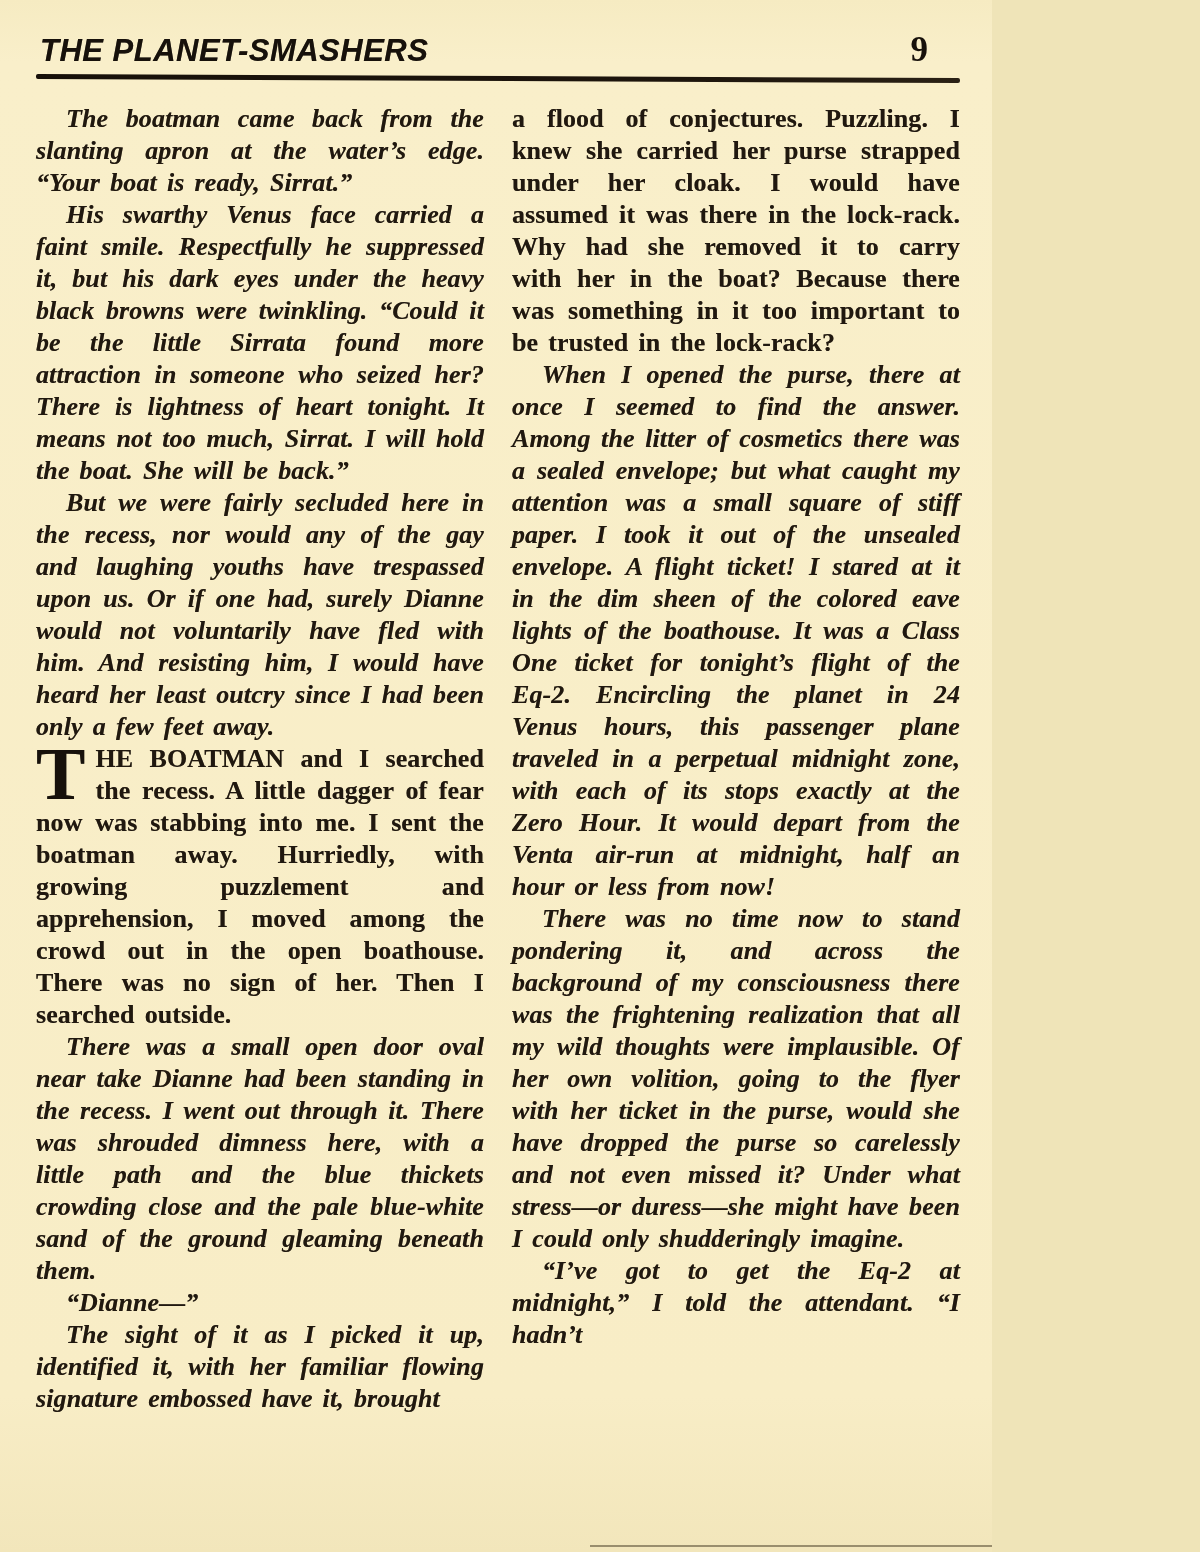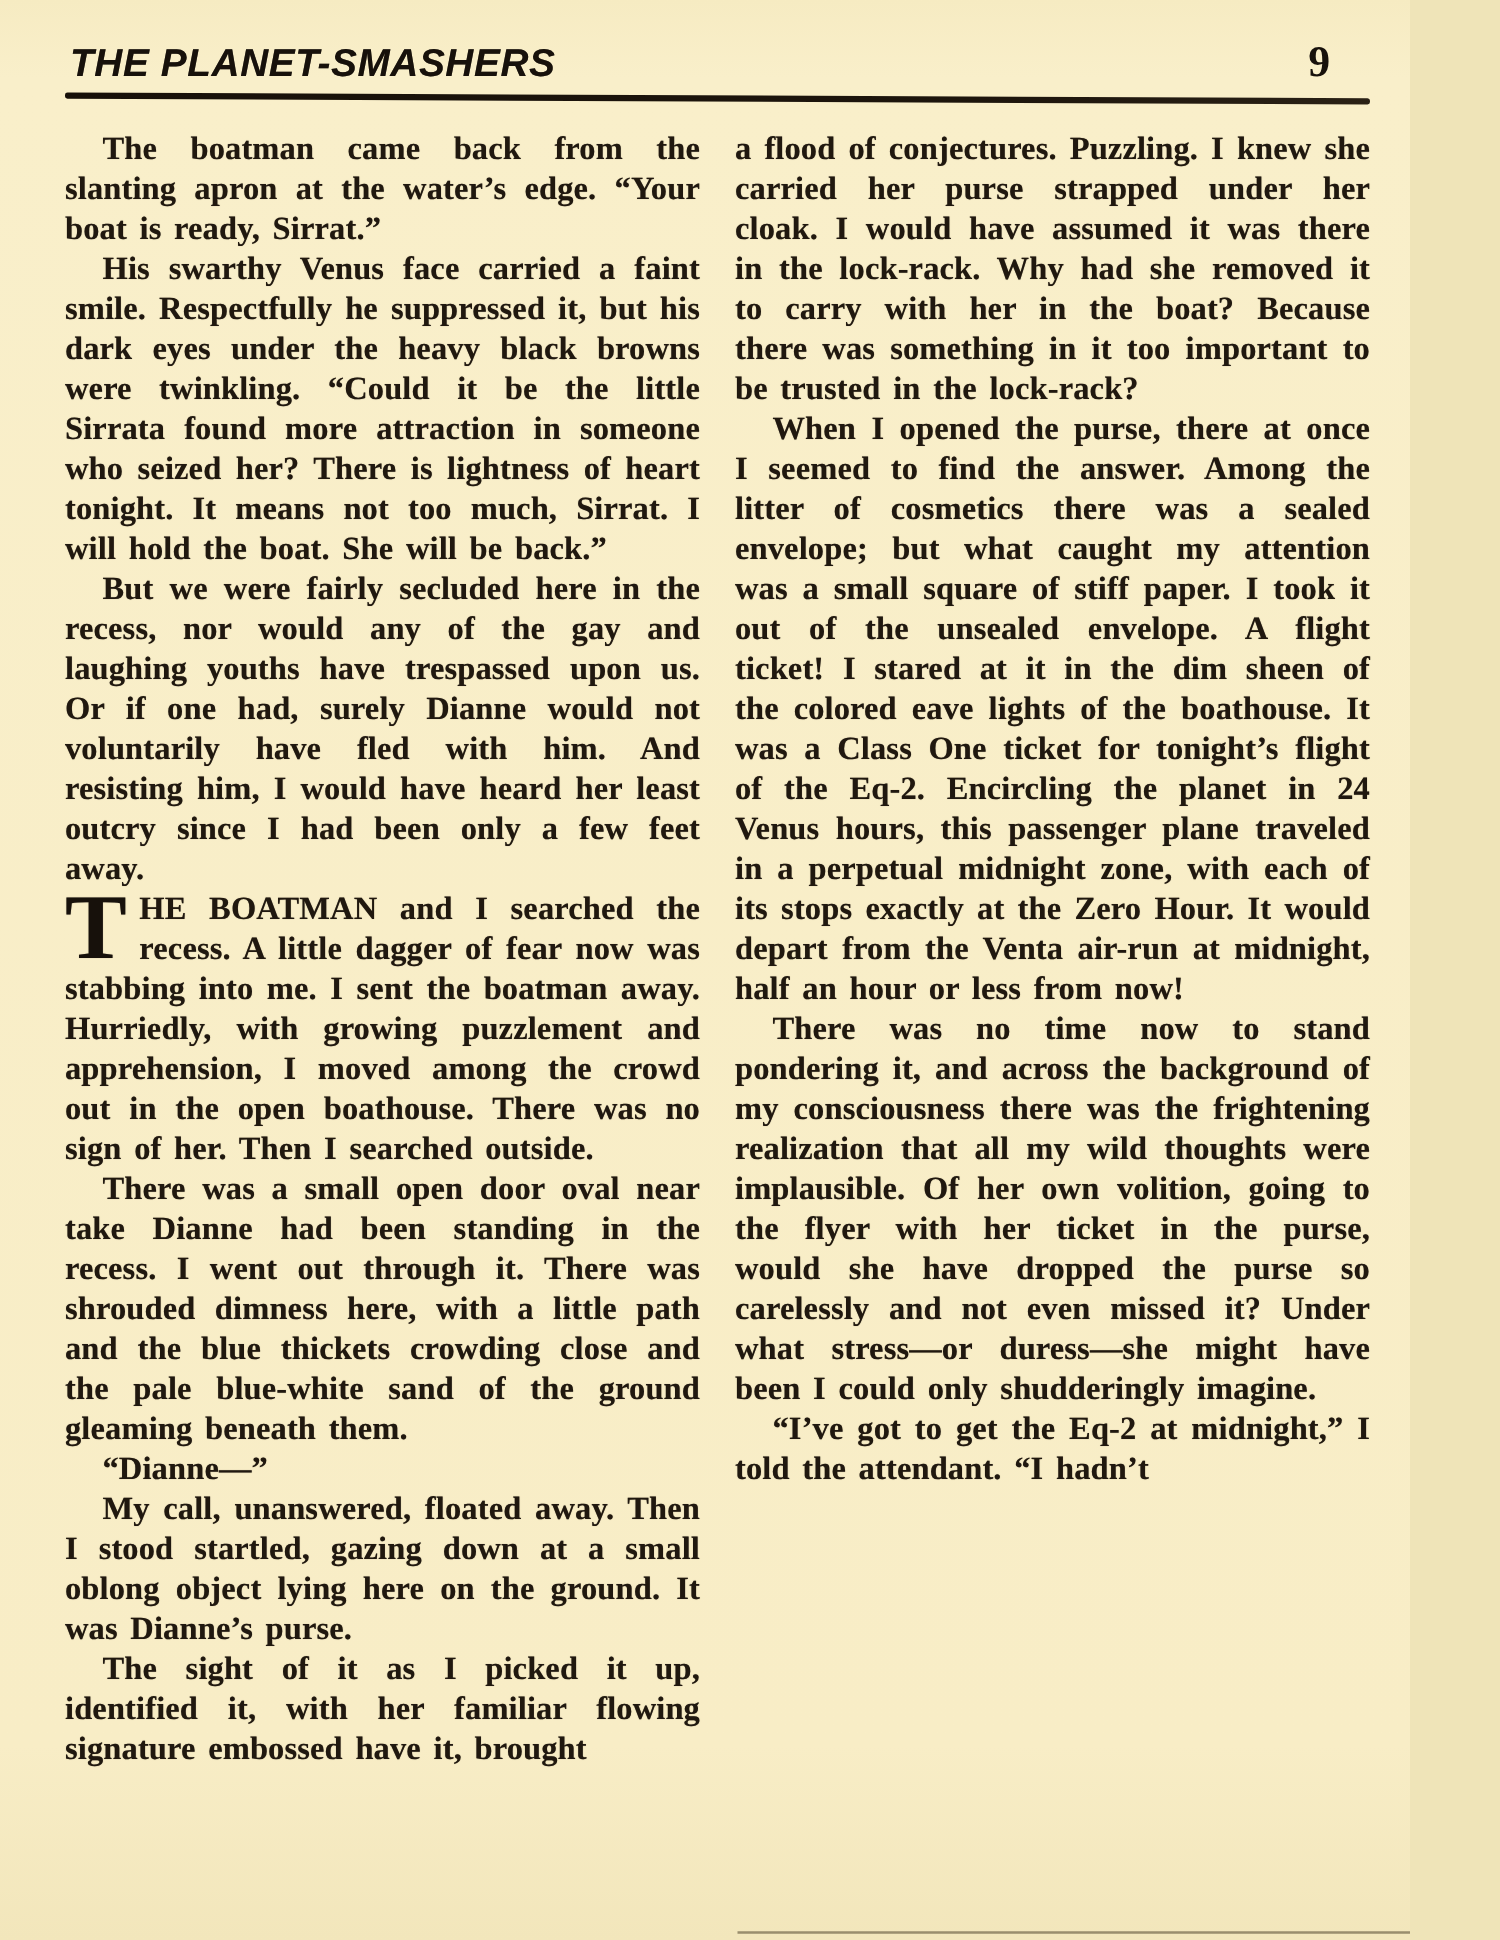--- a/index.html
+++ b/index.html
@@ -5,22 +5,22 @@
   html, body { margin: 0; padding: 0; }
   body {
     width: 1200px; height: 1552px;
     background: #efe4b8;
     font-family: "Liberation Serif", serif;
     overflow: hidden;
   }
   .page {
     position: relative;
     box-sizing: border-box;
-    width: 1128px; height: 1552px;
-    padding: 24px 32px 0 52px;
+    width: 992px; height: 1552px;
+    padding: 24px 32px 0 36px;
     background: linear-gradient(180deg, #f6ebc2 0%, #f9efca 4%, #f8edc6 90%, #f2e6bb 100%);
     color: #20180f;
   }
   .page-header {
     display: flex;
     justify-content: space-between;
     align-items: baseline;
     padding: 6px 10px 0 4px;
   }
   .running-title {
@@ -58,21 +58,21 @@
     font-family: "Liberation Serif", serif;
     font-weight: 700;
     font-size: 26px;
     line-height: 32px;
     text-align: justify;
     word-spacing: 3.5px;
     letter-spacing: 0.1px;
     color: #20180f;
     text-shadow: 0 0 0.6px rgba(32,24,15,0.55);
   }
-  .para.indent { text-indent: 30px; }
+  .para.indent { text-indent: 30px; font-style: italic; }
   .dropcap {
     float: left;
     font-size: 74px;
     line-height: 56px;
     padding: 3px 10px 0 0;
     font-weight: 700;
     color: #17110b;
   }
   .bottom-edge {
     position: absolute;
@@ -91,21 +91,20 @@
   </header>
   <div class="header-rule"></div>
   <main class="columns">
     <section class="column" id="col-left">
         <p class="para indent">The boatman came back from the slanting apron at the water’s edge. “Your boat is ready, Sirrat.”</p>
         <p class="para indent">His swarthy Venus face carried a faint smile. Respectfully he suppressed it, but his dark eyes under the heavy black browns were twinkling. “Could it be the little Sirrata found more attraction in someone who seized her? There is lightness of heart tonight. It means not too much, Sirrat. I will hold the boat. She will be back.”</p>
         <p class="para indent">But we were fairly secluded here in the recess, nor would any of the gay and laughing youths have trespassed upon us. Or if one had, surely Dianne would not voluntarily have fled with him. And resisting him, I would have heard her least outcry since I had been only a few feet away.</p>
         <p class="para"><span class="dropcap">T</span>HE BOATMAN and I searched the recess. A little dagger of fear now was stabbing into me. I sent the boatman away. Hurriedly, with growing puzzlement and apprehension, I moved among the crowd out in the open boathouse. There was no sign of her. Then I searched outside.</p>
         <p class="para indent">There was a small open door oval near take Dianne had been standing in the recess. I went out through it. There was shrouded dimness here, with a little path and the blue thickets crowding close and the pale blue-white sand of the ground gleaming beneath them.</p>
         <p class="para indent">“Dianne—”</p>
-        <p class="para indent">My call, unanswered, floated away. Then I stood startled, gazing down at a small oblong object lying here on the ground. It was Dianne’s purse.</p>
         <p class="para indent">The sight of it as I picked it up, identified it, with her familiar flowing signature embossed have it, brought</p>
       </section>
     <section class="column" id="col-right">
         <p class="para">a flood of conjectures. Puzzling. I knew she carried her purse strapped under her cloak. I would have assumed it was there in the lock-rack. Why had she removed it to carry with her in the boat? Because there was something in it too important to be trusted in the lock-rack?</p>
         <p class="para indent">When I opened the purse, there at once I seemed to find the answer. Among the litter of cosmetics there was a sealed envelope; but what caught my attention was a small square of stiff paper. I took it out of the unsealed envelope. A flight ticket! I stared at it in the dim sheen of the colored eave lights of the boathouse. It was a Class One ticket for tonight’s flight of the Eq-2. Encircling the planet in 24 Venus hours, this passenger plane traveled in a perpetual midnight zone, with each of its stops exactly at the Zero Hour. It would depart from the Venta air-run at midnight, half an hour or less from now!</p>
         <p class="para indent">There was no time now to stand pondering it, and across the background of my consciousness there was the frightening realization that all my wild thoughts were implausible. Of her own volition, going to the flyer with her ticket in the purse, would she have dropped the purse so carelessly and not even missed it? Under what stress—or duress—she might have been I could only shudderingly imagine.</p>
         <p class="para indent">“I’ve got to get the Eq-2 at midnight,” I told the attendant. “I hadn’t</p>
       </section>
   </main>
   <div class="bottom-edge"></div>

